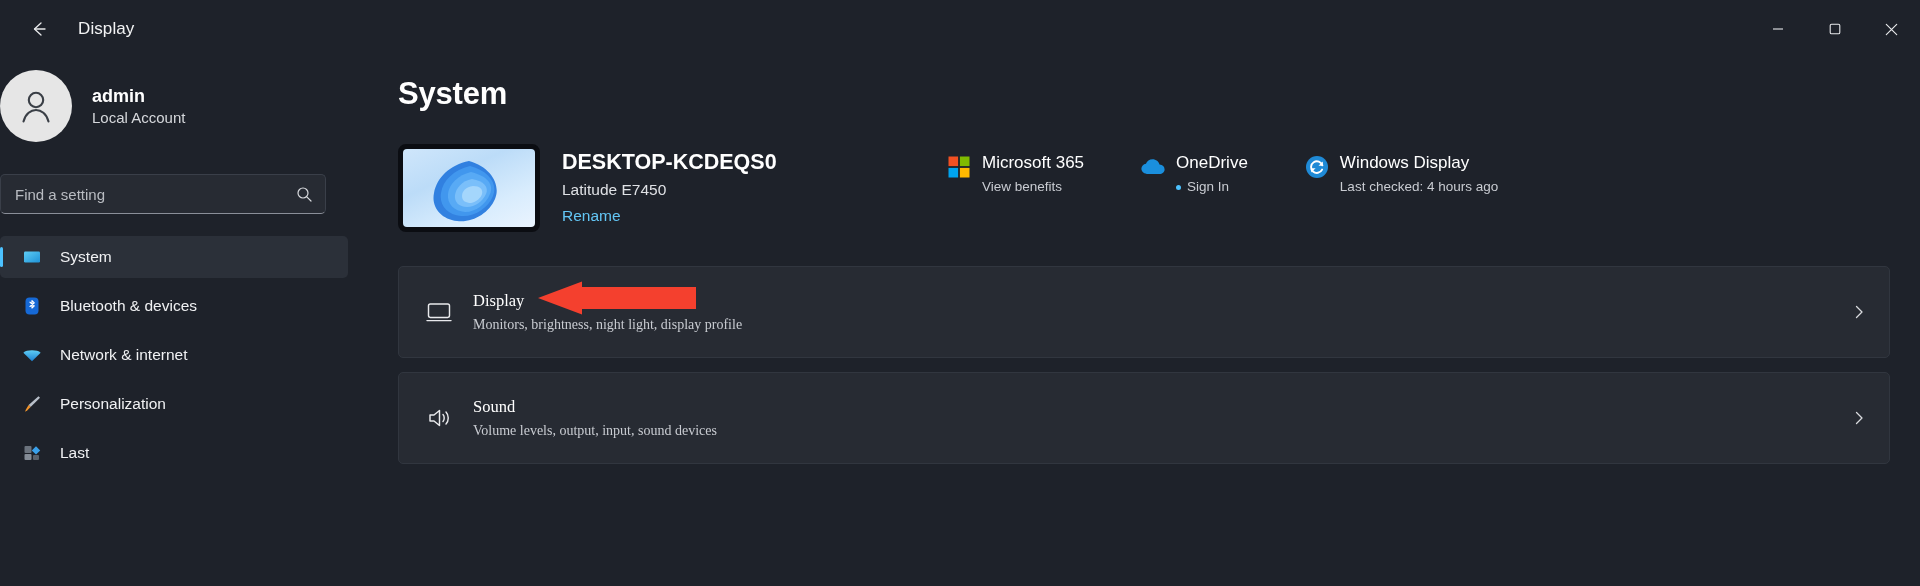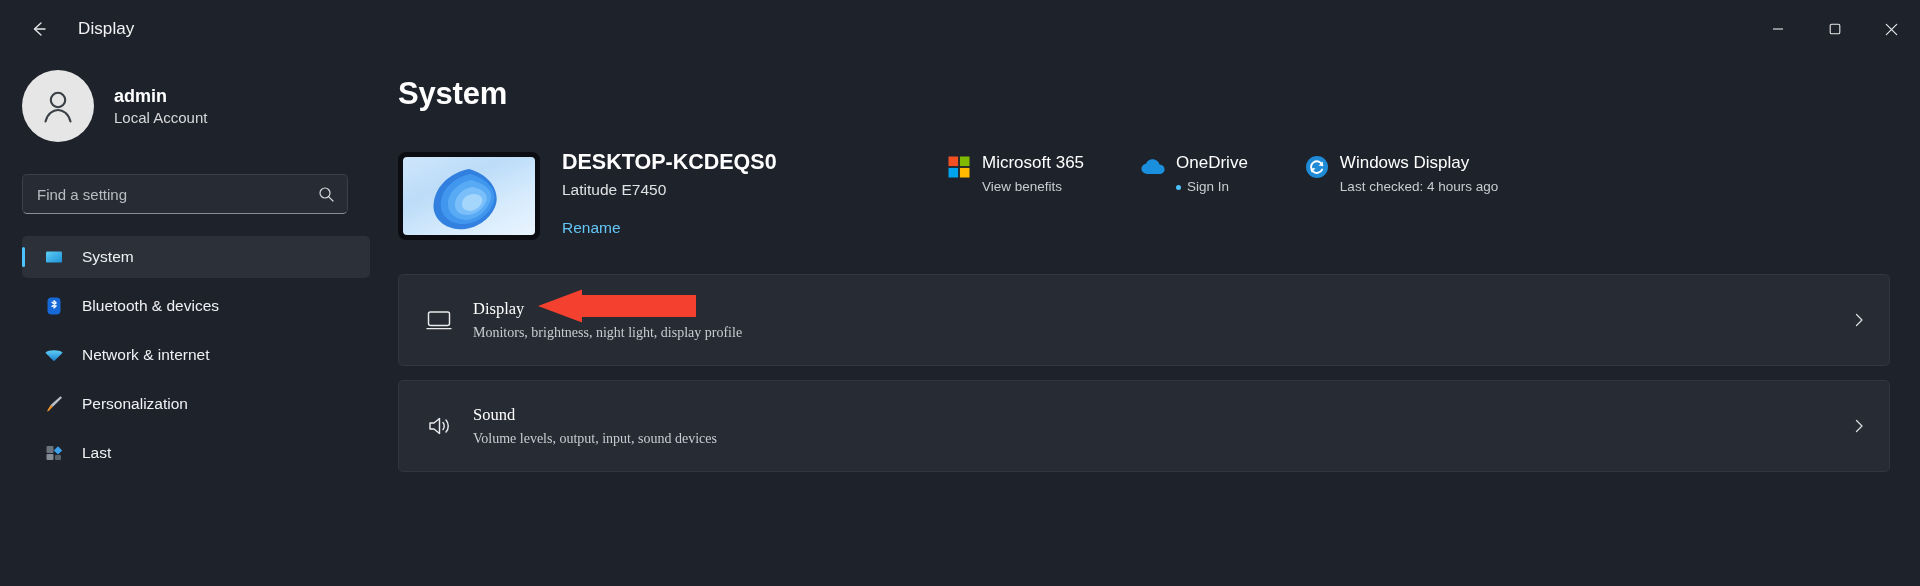--- a/index.html
+++ b/index.html
@@ -31,21 +31,20 @@
   }
   .cap-btn {
     width:57px; height:58px; display:flex; align-items:center; justify-content:center;
     color:#e8e9eb;
   }
   .cap-btn svg { display:block; }
 
   
   .sidebar {
     position:absolute; left:0; top:58px; width:380px; bottom:0;
-    padding-left:22px;
   }
   .account {
     display:flex; align-items:center; gap:20px; margin-top:12px;
   }
   .avatar {
     width:72px; height:72px; border-radius:50%;
     background:#e6e6e6; display:flex; align-items:center; justify-content:center;
     flex:none;
   }
   .avatar svg { display:block; }
@@ -83,37 +82,37 @@
   .main {
     position:absolute; left:398px; top:58px; right:0; bottom:0;
     padding-right:30px;
   }
   .page-title {
     font-size:31px; font-weight:700; color:#ffffff;
     margin-top:18px; letter-spacing:-.2px;
   }
 
   .device-row {
-    display:flex; align-items:flex-end; margin-top:32px; position:relative;
+    display:flex; align-items:flex-start; margin-top:32px; position:relative;
   }
   .device-thumb {
     width:142px; height:88px; border-radius:8px; flex:none;
     background:#0b0d12; border:3px solid #0b0d12; overflow:hidden;
     position:relative;
   }
   .thumb-inner {
     position:absolute; inset:2px; border-radius:4px; overflow:hidden;
     background:linear-gradient(155deg,#cfe6fb 0%,#bcdcf8 35%,#d8ecfd 70%,#eaf4fe 100%);
   }
   .bloom { position:absolute; left:50%; top:52%; transform:translate(-50%,-50%); }
 
   .device-meta { margin-left:22px; padding-top:4px; }
   .device-name { font-size:21.5px; font-weight:700; color:#ffffff; line-height:1.35; }
   .device-model { font-size:15.5px; color:#dfe1e5; line-height:1.55; margin-top:1px; }
-  .rename-link { font-size:15.5px; color:#63c6f5; line-height:1.55; margin-top:14px; display:inline-block; }
+  .rename-link { font-size:15.5px; color:#63c6f5; line-height:1.55; margin-top:2px; display:inline-block; }
 
   .quicklinks {
     position:absolute; left:548px; top:8px; display:flex; gap:56px;
   }
   .ql { display:flex; align-items:flex-start; gap:10px; }
   .ql-ico { width:26px; height:26px; flex:none; display:flex; align-items:center; justify-content:center; margin-top:2px; }
   .ql-title { font-size:17px; font-weight:400; color:#ffffff; line-height:1.3; }
   .ql-sub { font-size:13.5px; color:#c9ccd2; line-height:1.5; margin-top:3px; display:flex; align-items:center; gap:6px; }
   .dot-blue { width:5px; height:5px; border-radius:50%; background:#4cc2ff; flex:none; }
 

